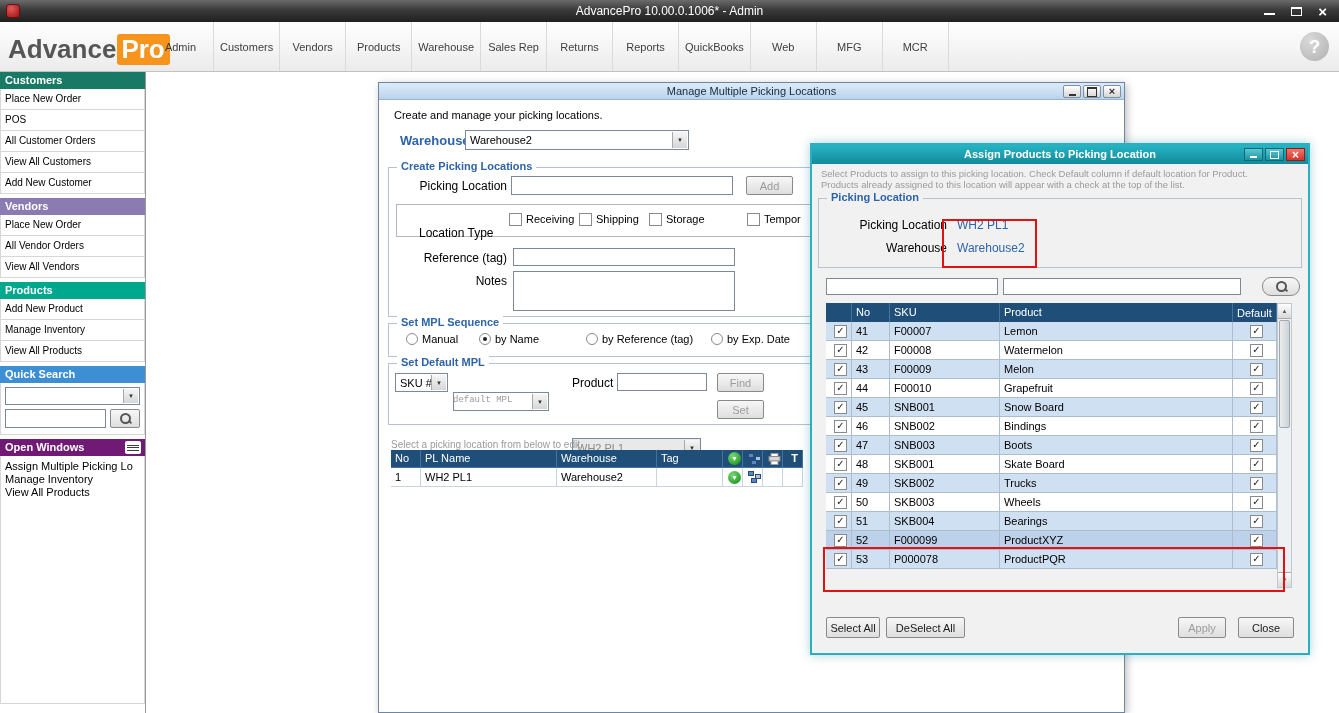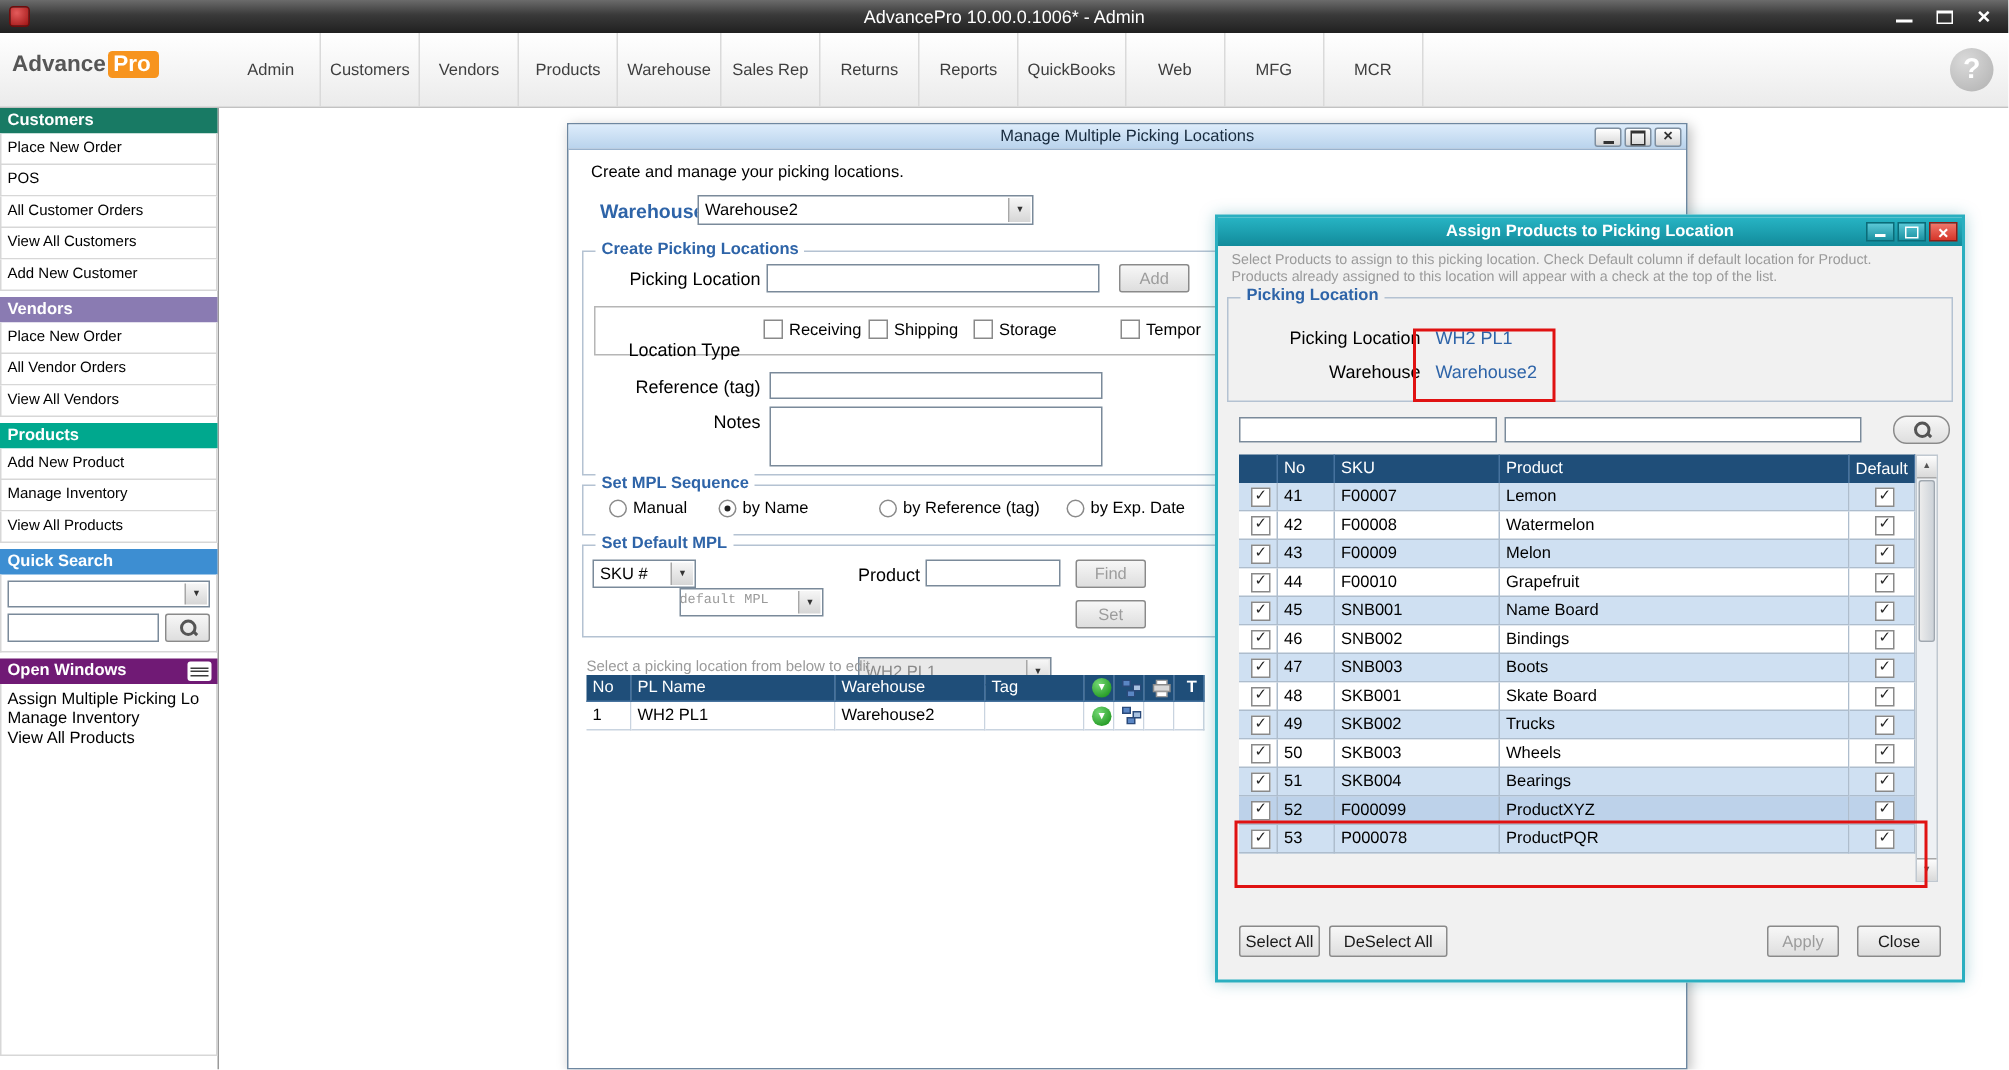--- a/index.html
+++ b/index.html
@@ -16,21 +16,21 @@
   .titlebar-title { position:absolute; left:0; right:0; top:0; height:22px; line-height:22px;
                     text-align:center; color:#fff; font-size:12px; }
   .title-controls { position:absolute; right:12px; top:0; height:22px; display:flex; align-items:center; gap:16px; }
   .tc-min { width:11px; height:2px; background:#fff; margin-top:6px; }
   .tc-max { width:11px; height:9px; border:1px solid #fff; border-top-width:2px; }
   .tc-close::after { content:"×"; color:#fff; font-size:15px; line-height:1; font-weight:bold; }
 
   
   .navbar { position:absolute; left:0; top:22px; width:100%; height:50px;
             background:linear-gradient(#ffffff,#ebebeb); border-bottom:1px solid #c2c2c2; }
-  .logo { position:absolute; left:8px; top:12px; font-size:15px; font-weight:bold; color:#565656; }
+  .logo { position:absolute; left:8px; top:12px; font-size:26px; font-weight:bold; color:#565656; }
   .logo .pro { background:#f7941e; color:#fff; padding:0 5px 1px 4px; border-radius:3px; margin-left:1px; }
   .nav-tabs { position:absolute; left:148px; top:0; height:49px; display:flex; }
   .nav-tab { min-width:66px; padding:0 6px; display:flex; align-items:center; justify-content:center;
              color:#3e3e3e; font-size:11px; border-right:1px solid #dadada; white-space:nowrap; cursor:pointer; }
   .help-circle { position:absolute; right:10px; top:10px; width:29px; height:29px; border-radius:50%;
                  background:radial-gradient(circle at 35% 30%, #dadada, #b0b0b0); color:#fff;
                  font-size:19px; font-weight:bold; text-align:center; line-height:29px; cursor:pointer; }
 
   
   .sidebar { position:absolute; left:0; top:72px; width:146px; bottom:0; background:#fff;
@@ -59,21 +59,21 @@
   .combo .arrow { position:absolute; right:1px; top:1px; bottom:1px; width:15px;
                   background:linear-gradient(#f6f6f6,#d6d6d6); border-left:1px solid #a8a8a8;
                   display:flex; align-items:center; justify-content:center; }
   .combo .arrow::after { content:"▼"; font-size:6px; color:#333; }
   .combo.disabled { background:#e9e9e9; color:#8a8a8a; }
   .cb { width:13px; height:13px; background:#fff; border:1px solid #8a8a8a; display:inline-flex;
         align-items:center; justify-content:center; flex:none; cursor:pointer; }
   .cb.checked::after { content:"✓"; font-size:10px; line-height:1; color:#222; }
   .radio { width:12px; height:12px; border-radius:50%; border:1px solid #8a8a8a; background:#fff; position:relative; flex:none; }
   .radio.sel::after { content:""; position:absolute; left:3px; top:3px; right:3px; bottom:3px; border-radius:50%; background:#222; }
-  .check-item, .radio-item { display:flex; align-items:center; gap:4px; font-size:11px; cursor:pointer; }
+  .check-item, .radio-item { display:flex; align-items:flex-start; gap:4px; font-size:11px; cursor:pointer; }
   .btn { background:linear-gradient(#f7f7f7,#dedede); border:1px solid #8a8a8a; border-radius:2px;
          font-size:11px; text-align:center; color:#1a1a1a; cursor:pointer;
          display:flex; align-items:center; justify-content:center; }
   .btn.disabled { color:#9c9c9c; cursor:default; }
   .mag { position:relative; width:13px; height:13px; }
   .mag::before { content:""; position:absolute; left:1px; top:1px; width:7px; height:7px;
                  border:2px solid #555; border-radius:50%; }
   .mag::after { content:""; position:absolute; left:9px; top:9px; width:4px; height:2px;
                 background:#555; transform:rotate(45deg); }
   .group { position:absolute; border:1px solid #b4c2d2; }
@@ -301,21 +301,21 @@
         <span>by Reference (tag)</span>
       </label>
       <label class="radio-item abs" style="left:322px;top:9px;">
         <span class="radio"></span>
         <span>by Exp. Date</span>
       </label>
     </div>
 
     <div class="group" style="left:9px;top:280px;width:729px;height:62px;">
       <span class="legend">Set Default MPL</span>
-      <div class="combo abs" style="left:6px;top:9px;width:69px;height:19px;text-align:center;">
+      <div class="combo abs" style="left:6px;top:9px;width:53px;height:19px;text-align:center;">
         <span>SKU #</span>
         <span class="arrow"></span>
       </div>
       <div class="combo abs" style="left:64px;top:9px;width:96px;height:19px;">
         <span></span>
         <span class="arrow"></span>
       </div>
       <div class="abs form-label" style="left:183px;top:12px;">Product</div>
       <input class="tb abs" style="left: 228px; top: 9px; width: 90px; height: 18px;">
       <div class="btn disabled abs" style="left:328px;top:9px;width:47px;height:19px;">Find</div>
@@ -455,21 +455,21 @@
           <div class="cell ac4">
               <span class="cb checked"></span>
             </div>
         </div>
         <div class="arow">
           <div class="cell ac0">
               <span class="cb checked"></span>
             </div>
           <div class="cell ac1">45</div>
           <div class="cell ac2">SNB001</div>
-          <div class="cell ac3">Name Board</div>
+          <div class="cell ac3">Snow Board</div>
           <div class="cell ac4">
               <span class="cb checked"></span>
             </div>
         </div>
         <div class="arow">
           <div class="cell ac0">
               <span class="cb checked"></span>
             </div>
           <div class="cell ac1">46</div>
           <div class="cell ac2">SNB002</div>

